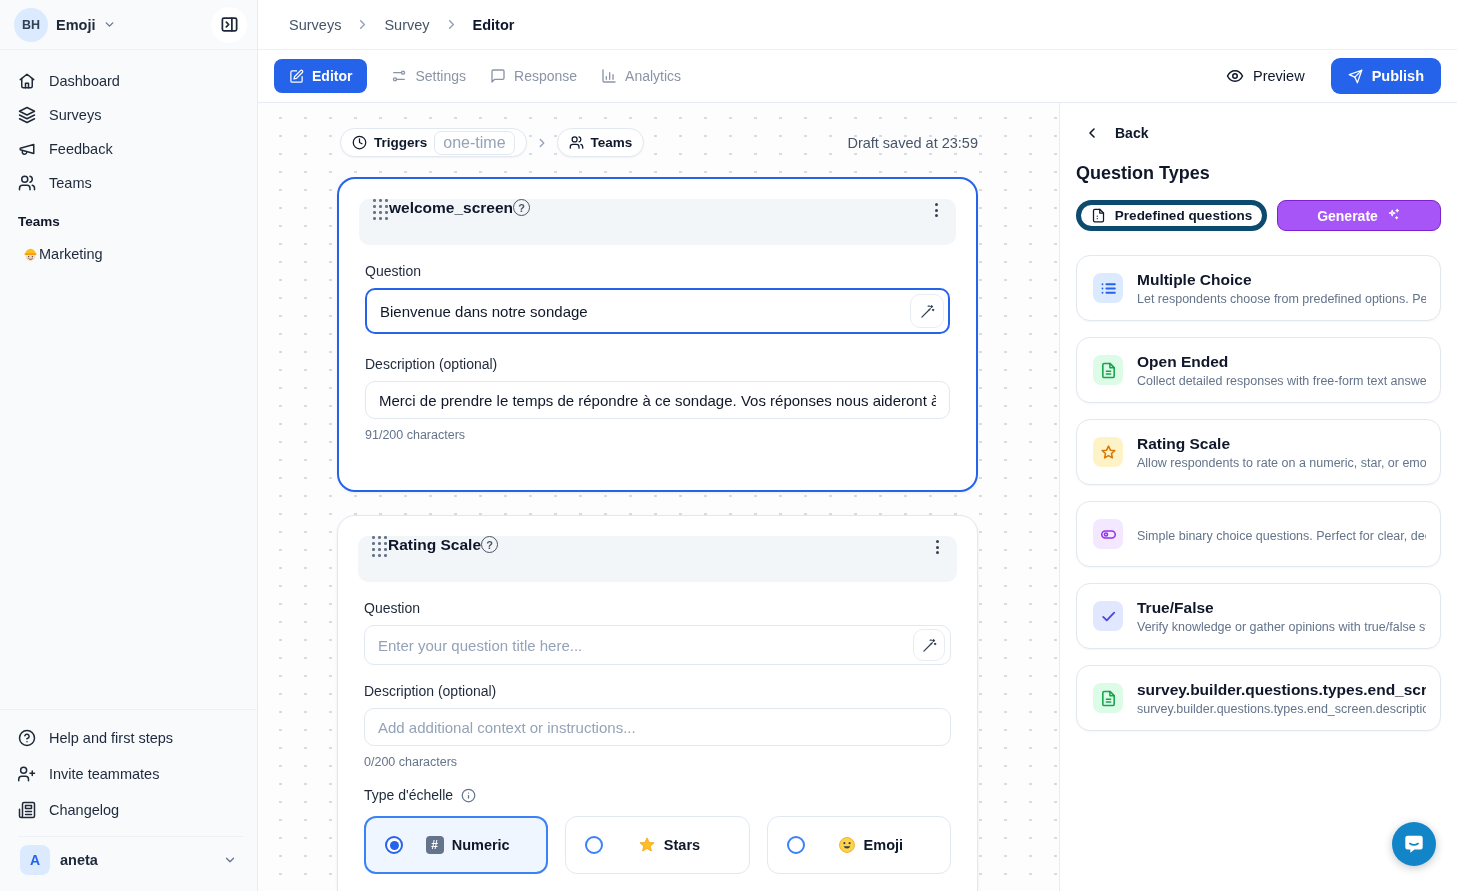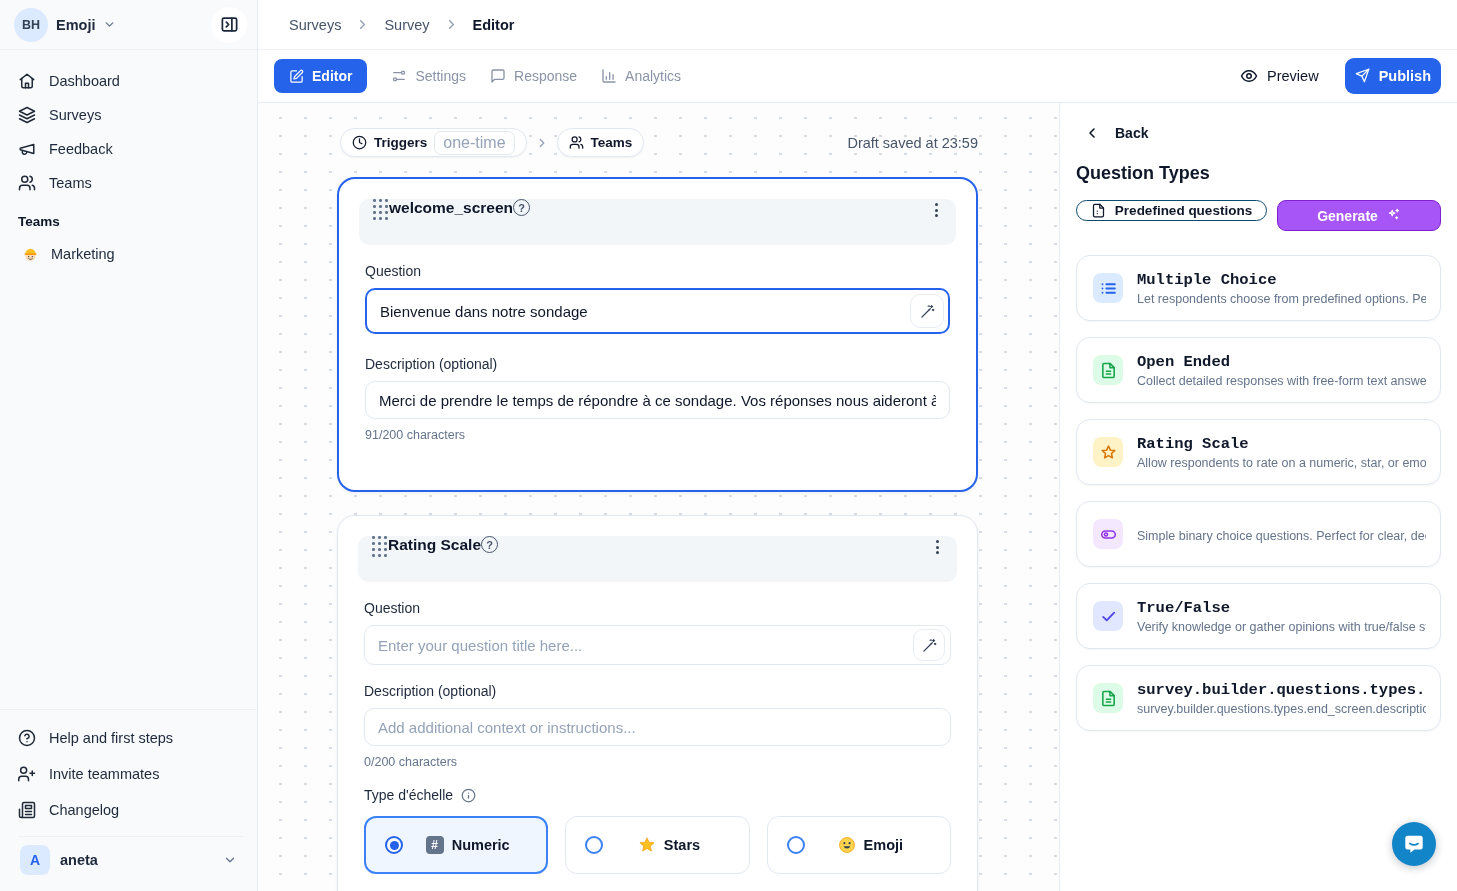--- a/index.html
+++ b/index.html
@@ -15,21 +15,21 @@
   .avatar-circle { width:34px; height:34px; border-radius:50%; background:#dbeafe;
     display:flex; align-items:center; justify-content:center; font-size:12.5px; font-weight:700; color:#334155; }
   .sb-user-name { font-size:14.5px; font-weight:600; color:#1e293b; }
   .sb-collapse { margin-left:auto; width:36px; height:36px; border-radius:50%; background:#fff;
     display:flex; align-items:center; justify-content:center; cursor:pointer; }
   .sb-nav { padding:14px 14px 0 18px; }
   .sb-item { display:flex; align-items:center; gap:13px; height:34px; font-size:14.5px;
     color:#1e293b; cursor:pointer; }
   .sb-item .ic { width:18px; display:flex; justify-content:center; color:#1f2937; }
   .sb-section { padding:14px 0 0 18px; font-size:13.5px; font-weight:700; color:#0f172a; }
-  .sb-team { display:flex; align-items:center; gap:12px; height:34px; padding-left:22px;
+  .sb-team { display:flex; align-items:center; height:34px; padding-left:22px;
     font-size:14.5px; color:#1e293b; margin-top:8px; cursor:pointer; }
   .sb-footer { position:absolute; left:0; right:0; bottom:0; padding:10px 14px 10px 18px;
     border-top:1px solid #edf1f5; }
   .sb-footer .sb-item { height:36px; }
   .sb-org { display:flex; align-items:center; gap:10px; padding:8px 6px 6px 2px;
     border-top:1px solid #edf1f5; margin-top:8px; cursor:pointer; }
   .org-avatar { width:30px; height:30px; border-radius:8px; background:#dbeafe; color:#2563eb;
     font-weight:700; font-size:14px; display:flex; align-items:center; justify-content:center; }
   .sb-org-name { font-size:14.5px; font-weight:600; color:#1e293b; }
   .sb-org .chev { margin-left:auto; color:#64748b; }
@@ -44,22 +44,22 @@
   .toolbar { position:absolute; left:258px; top:50px; right:0; height:53px; background:#fff;
     border-bottom:1px solid #e7ecf2; display:flex; align-items:center; padding:0 16px; }
   .tab-active { display:flex; align-items:center; gap:8px; background:#2563eb; color:#fff;
     font-size:14px; font-weight:600; border:none; border-radius:8px; padding:9px 15px; cursor:pointer;
     font-family:inherit; }
   .tab { display:flex; align-items:center; gap:8px; background:none; border:none; color:#8a94a6;
     font-size:14px; font-weight:500; margin-left:24px; cursor:pointer; font-family:inherit; }
   .toolbar-right { margin-left:auto; display:flex; align-items:center; gap:26px; }
   .preview-btn { display:flex; align-items:center; gap:9px; background:none; border:none;
     font-size:14.5px; font-weight:500; color:#0f172a; cursor:pointer; font-family:inherit; }
-  .publish-btn { display:flex; align-items:flex-start; gap:9px; background:#2563eb; color:#fff;
-    border:none; border-radius:9px; padding:10px 10px; font-size:14.5px; font-weight:600;
+  .publish-btn { display:flex; align-items:flex-end; gap:9px; background:#2563eb; color:#fff;
+    border:none; border-radius:9px; padding:10px 17px; font-size:14.5px; font-weight:600;
     cursor:pointer; font-family:inherit; }
 
   
   .canvas { position:absolute; left:258px; top:103px; width:801px; height:788px; overflow:hidden;
     background:#fdfdfe;
     background-image:radial-gradient(circle, #d6dce4 1.2px, transparent 1.3px);
     background-size:25px 18px; background-position:10px 6px; }
   .chips-row { position:absolute; left:82px; top:25px; right:81px; display:flex; align-items:center; gap:8px; }
   .chip { display:flex; align-items:center; gap:7px; background:#fff; border:1px solid #e2e8f0;
     border-radius:999px; height:29px; padding:0 11px; font-size:13.5px; font-weight:600; color:#0f172a;
@@ -111,39 +111,39 @@
 
   
   .panel { position:absolute; left:1059px; top:103px; right:0; bottom:0; background:#fff;
     border-left:1px solid #e7ecf2; }
   .panel-back { display:flex; align-items:center; gap:15px; padding:22px 16px 0 24px;
     font-size:14px; font-weight:600; color:#0f172a; cursor:pointer; }
   .panel-title { padding:22px 16px 0 16px; font-size:18px; font-weight:700; color:#0f172a; }
   .panel-sub { padding:6px 16px 16px 16px; font-size:14px; color:#64748b;
     border-bottom:1px solid #edf1f5; }
   .panel-actions { display:flex; gap:10px; padding:16px 16px 0 16px; }
-  .predef-btn { flex:1; height:21px; display:flex; align-items:center; justify-content:center; gap:9px;
-    background:#fff; border:1px solid #0c4a6e; border-radius:999px; font-size:13.5px; font-weight:600;
+  .predef-btn { flex:1; height:31px; display:flex; align-items:center; justify-content:center; gap:9px;
+    background:#fff; border:5px solid #0c4a6e; border-radius:999px; font-size:13.5px; font-weight:600;
     color:#0f172a; cursor:pointer; font-family:inherit; }
   .generate-btn { width:164px; height:31px; display:flex; align-items:center; justify-content:center;
     gap:8px; background:#a855f7; border:1px solid #7e22ce; border-radius:9px; color:#fff;
     font-size:14px; font-weight:600; cursor:pointer; font-family:inherit; }
   .type-list { padding:24px 16px 0 16px; display:flex; flex-direction:column; gap:16px; }
   .type-card { border:1px solid #e2e8f0; border-radius:14px; background:#fff; height:66px;
     display:flex; align-items:center; gap:14px; padding:0 14px 0 16px;
     box-shadow:0 1px 2px rgba(15,23,42,.04); cursor:pointer; }
   .type-icon { width:30px; height:30px; border-radius:8px; flex:none; display:flex;
     align-items:center; justify-content:center; }
   .ti-blue { background:#dbeafe; color:#2563eb; }
   .ti-green { background:#dcfce7; color:#16a34a; }
   .ti-amber { background:#fef3c7; color:#d97706; }
   .ti-purple { background:#f3e8ff; color:#9333ea; }
   .ti-indigo { background:#e0e7ff; color:#4f46e5; }
   .type-text { min-width:0; }
-  .type-title { font-size:15.5px; font-weight:700; color:#0f172a; white-space:nowrap; overflow:hidden;font-family:Liberation Mono, monospace; }
+  .type-title { font-size:15.5px; font-weight:700; color:#0f172a; white-space:nowrap; overflow:hidden; }
   .type-desc { font-size:12.5px; color:#64748b; margin-top:3px; white-space:nowrap; overflow:hidden; }
 
   
   .chat-launcher { position:absolute; right:21px; bottom:25px; width:44px; height:44px; border-radius:50%;
     background:#1285c8; display:flex; align-items:center; justify-content:center; cursor:pointer;
     box-shadow:0 2px 8px rgba(15,23,42,.25); }
 </style>
 </head>
 <body>
 

